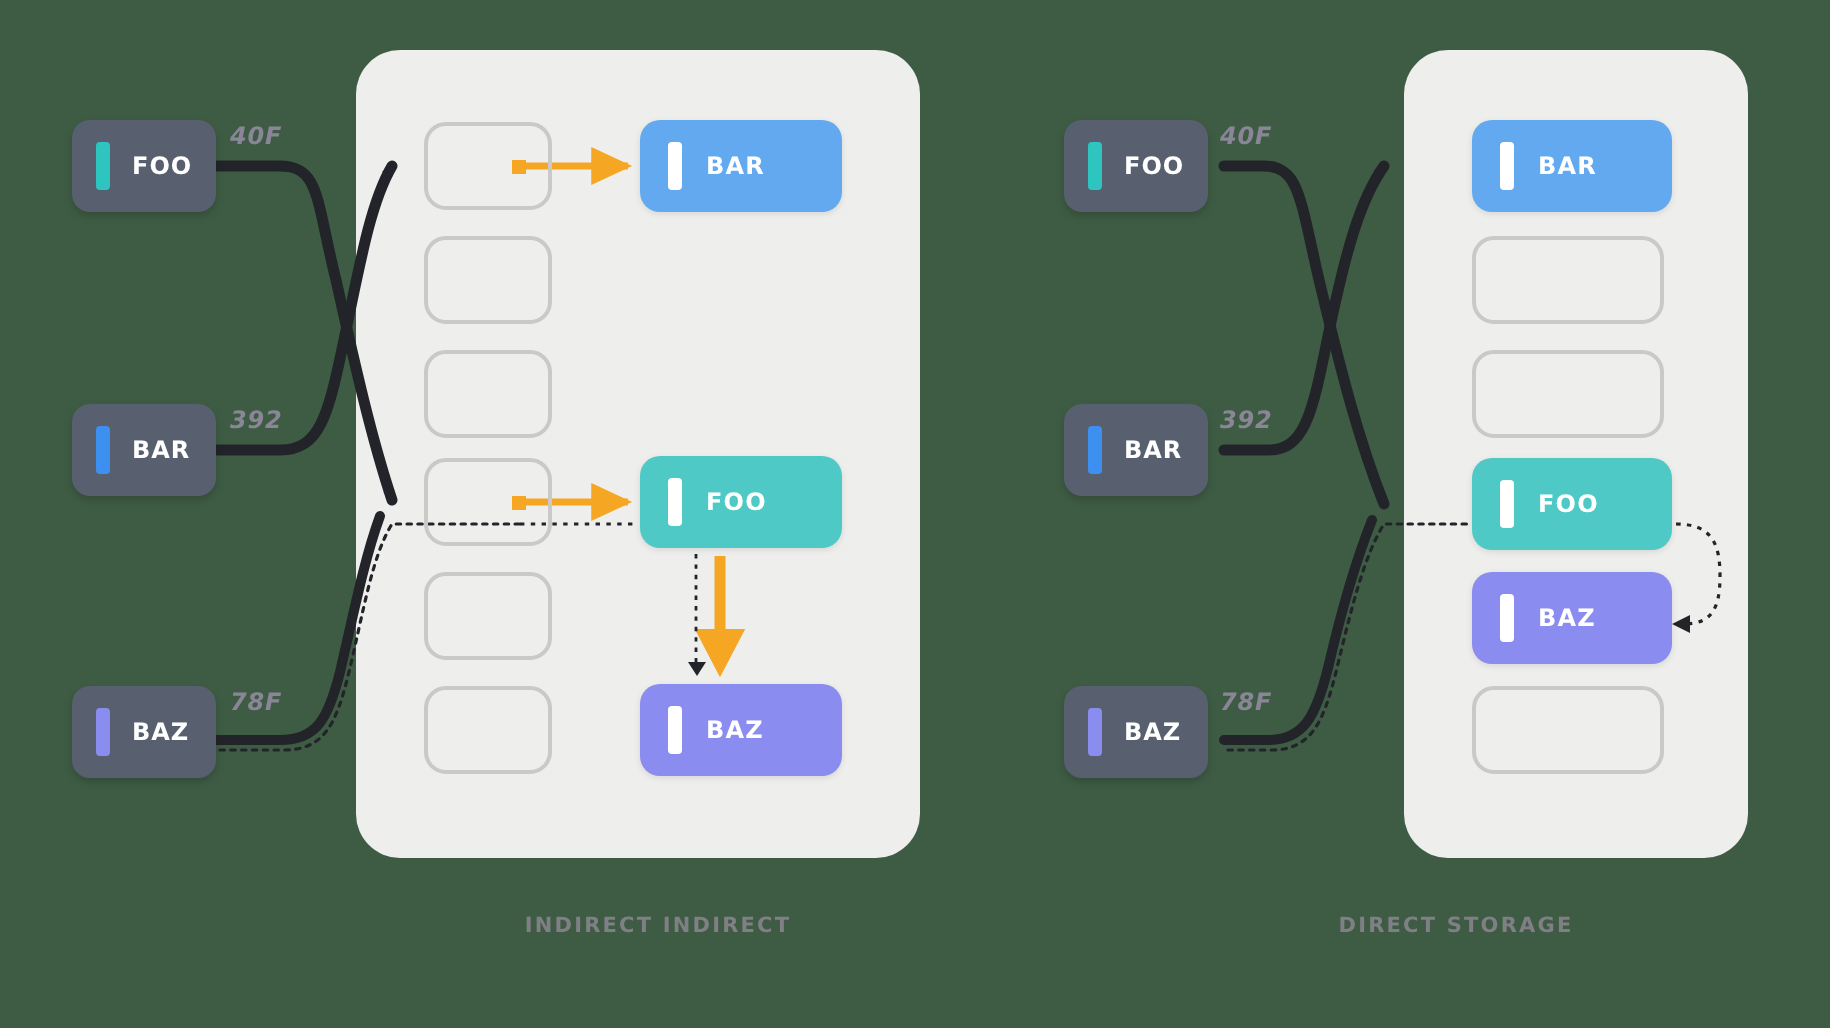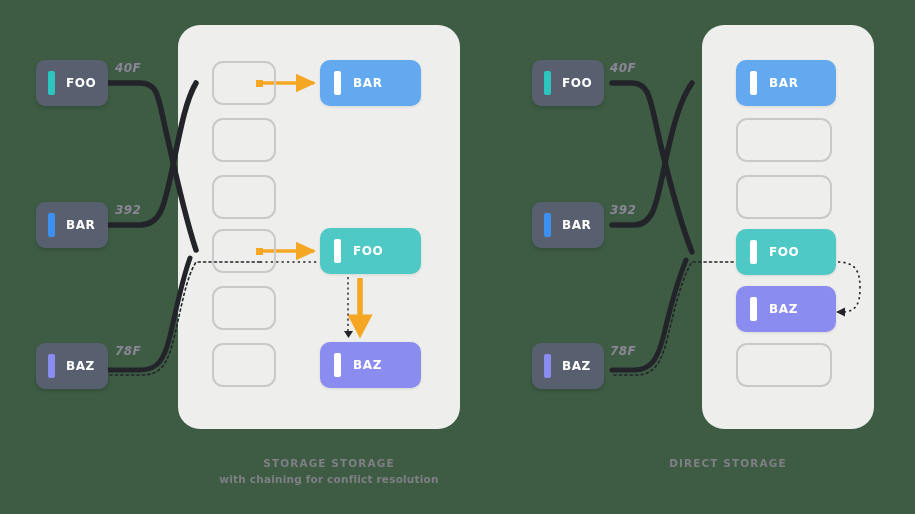--- a/index.html
+++ b/index.html
@@ -230,20 +230,19 @@
     <span class="bar"></span>
     <span class="lbl">FOO</span>
   </div>
   <div class="vbox" style="left:736px;top:286px;width:100px;background:#8b8cf0;">
     <span class="bar"></span>
     <span class="lbl">BAZ</span>
   </div>
   <div class="slot wide" style="left:736px;top:343px;"></div>
 
   <div class="caption" style="left:129px;top:455px;width:400px;">
-    <div class="t1">STORAGE STORAGE</div>
-    <div class="t2">with chaining for conflict resolution</div>
+    <div class="t1">INDIRECT INDIRECT</div>
   </div>
   <div class="caption" style="left:516px;top:455px;width:424px;">
     <div class="t1">DIRECT STORAGE</div>
   </div>
 
 </div>
 
 </body></html>

